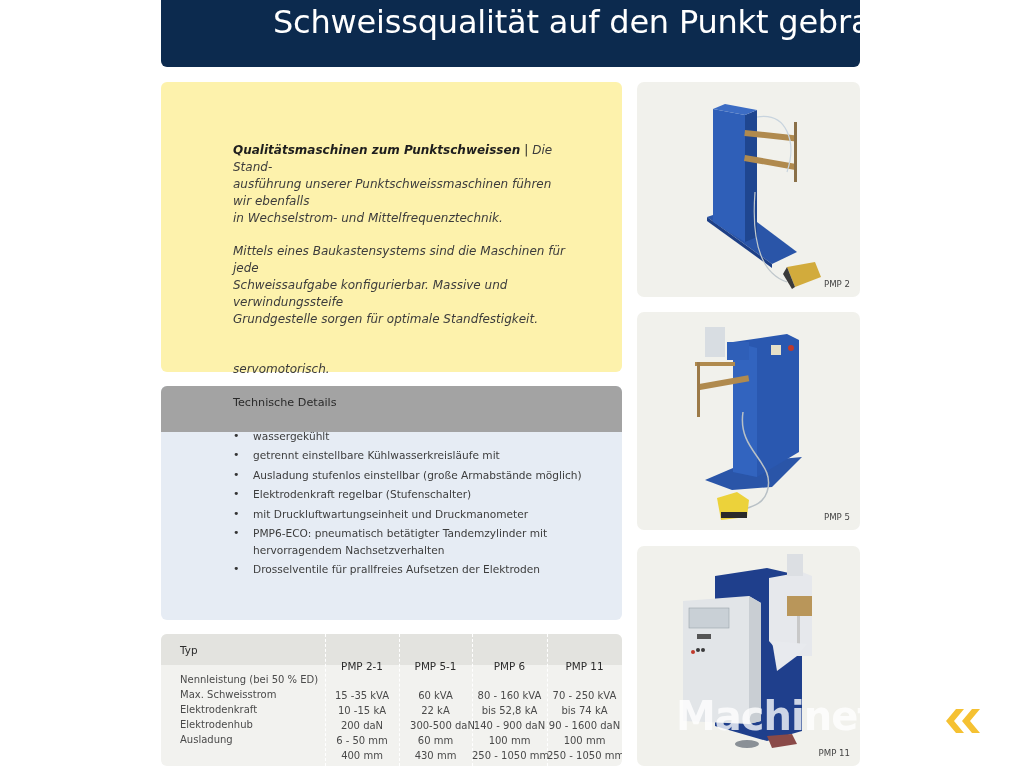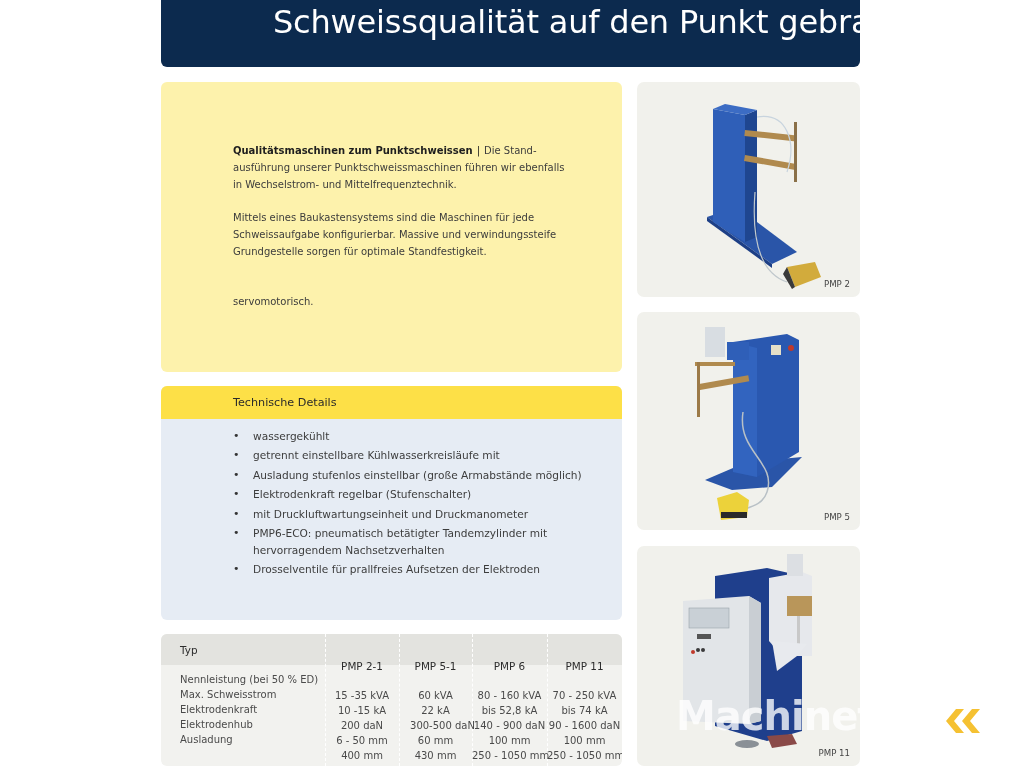--- a/index.html
+++ b/index.html
@@ -23,33 +23,33 @@
       white-space: nowrap;
     }
 
     
     .intro {
       position: absolute; left: 161px; top: 82px; width: 461px; height: 290px;
       background: #fdf2ac; border-radius: 6px;
     }
     .intro-text {
       position: absolute; left: 72px; top: 60px; width: 340px;
-      font-size: 10px; line-height: 17px; color: #3c3c3c;
+      font-size: 12px; line-height: 17px; color: #3c3c3c; font-style: italic;
     }
     .intro-text p { margin-bottom: 16px; }
     .intro-text .lead { color: #1e1e1e; font-weight: bold; }
     .intro-text .sep { color: #1e1e1e; margin: 0 4px; }
 
     
     .tech {
       position: absolute; left: 161px; top: 386px; width: 461px; height: 234px;
       background: #e6ecf4; border-radius: 6px; overflow: hidden;
     }
     .tech-header {
-      height: 33px; background: #fde047; position: relative; padding-left: 12px;
+      height: 46px; background: #a3a3a3; position: relative; padding-left: 12px;
     }
     .tech-title {
       position: absolute; left: 72px; top: 10px;
       font-size: 11.2px; color: #2a2a2a;
     }
     .tech-list {
       position: absolute; left: 72px; top: 42px; width: 380px; list-style: none;
     }
     .tech-list li {
       position: relative; padding-left: 20px;

